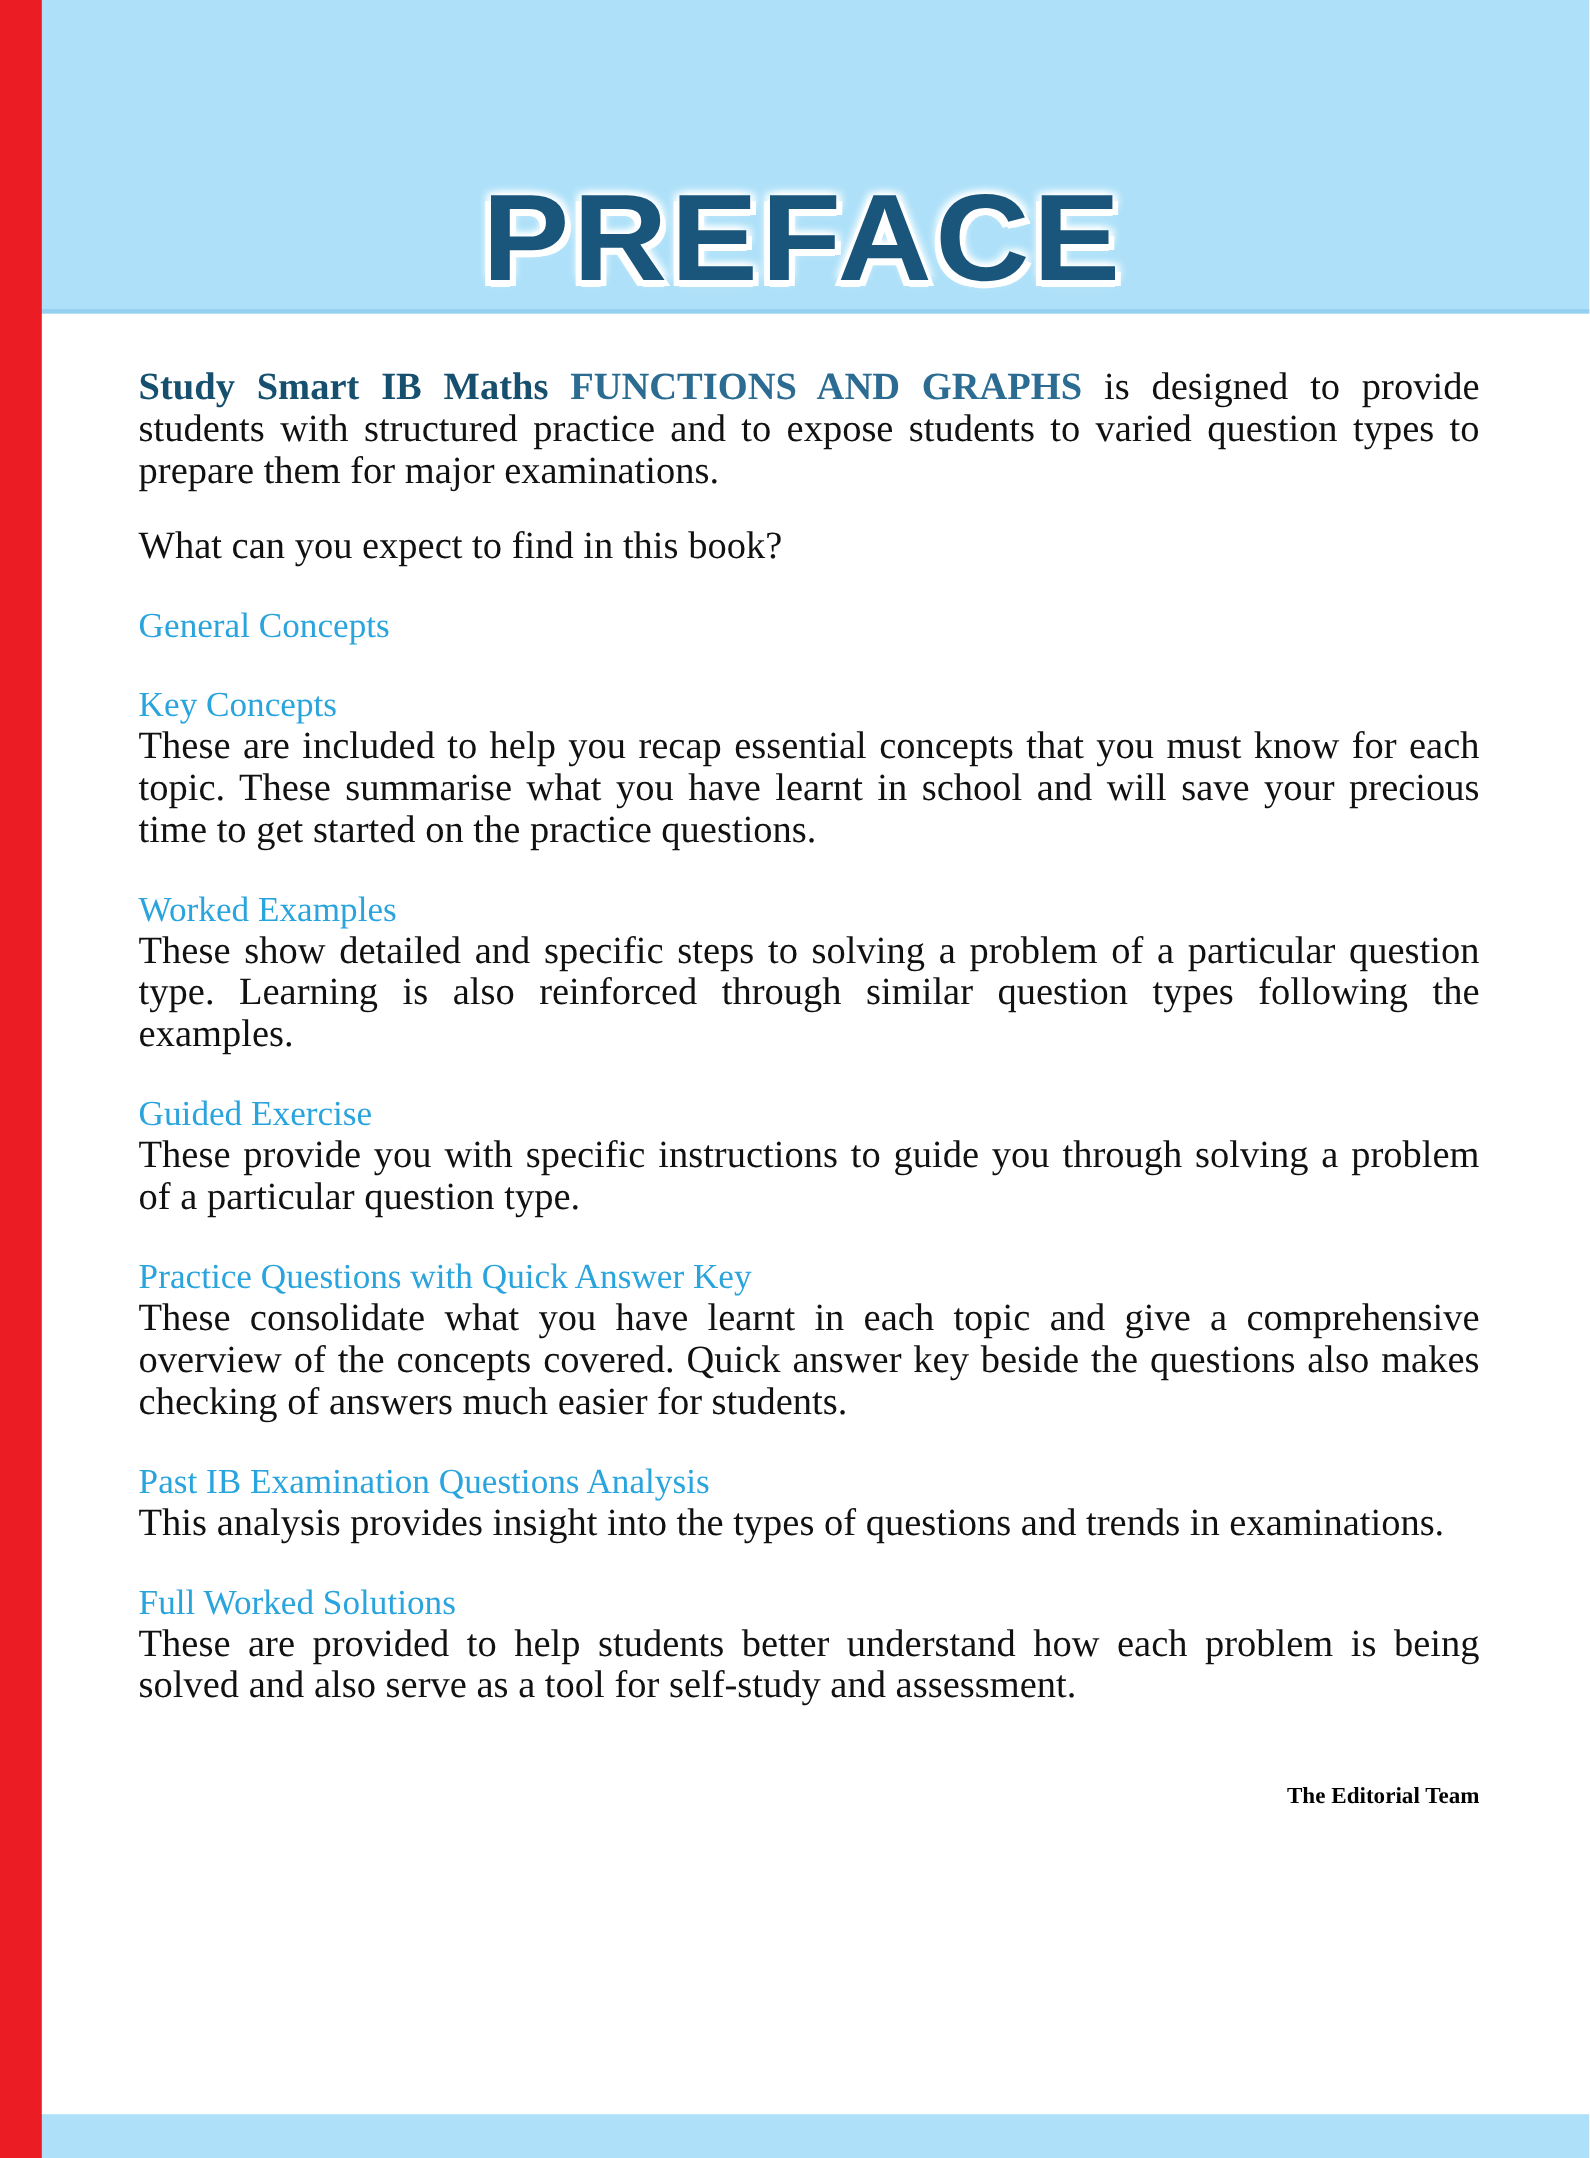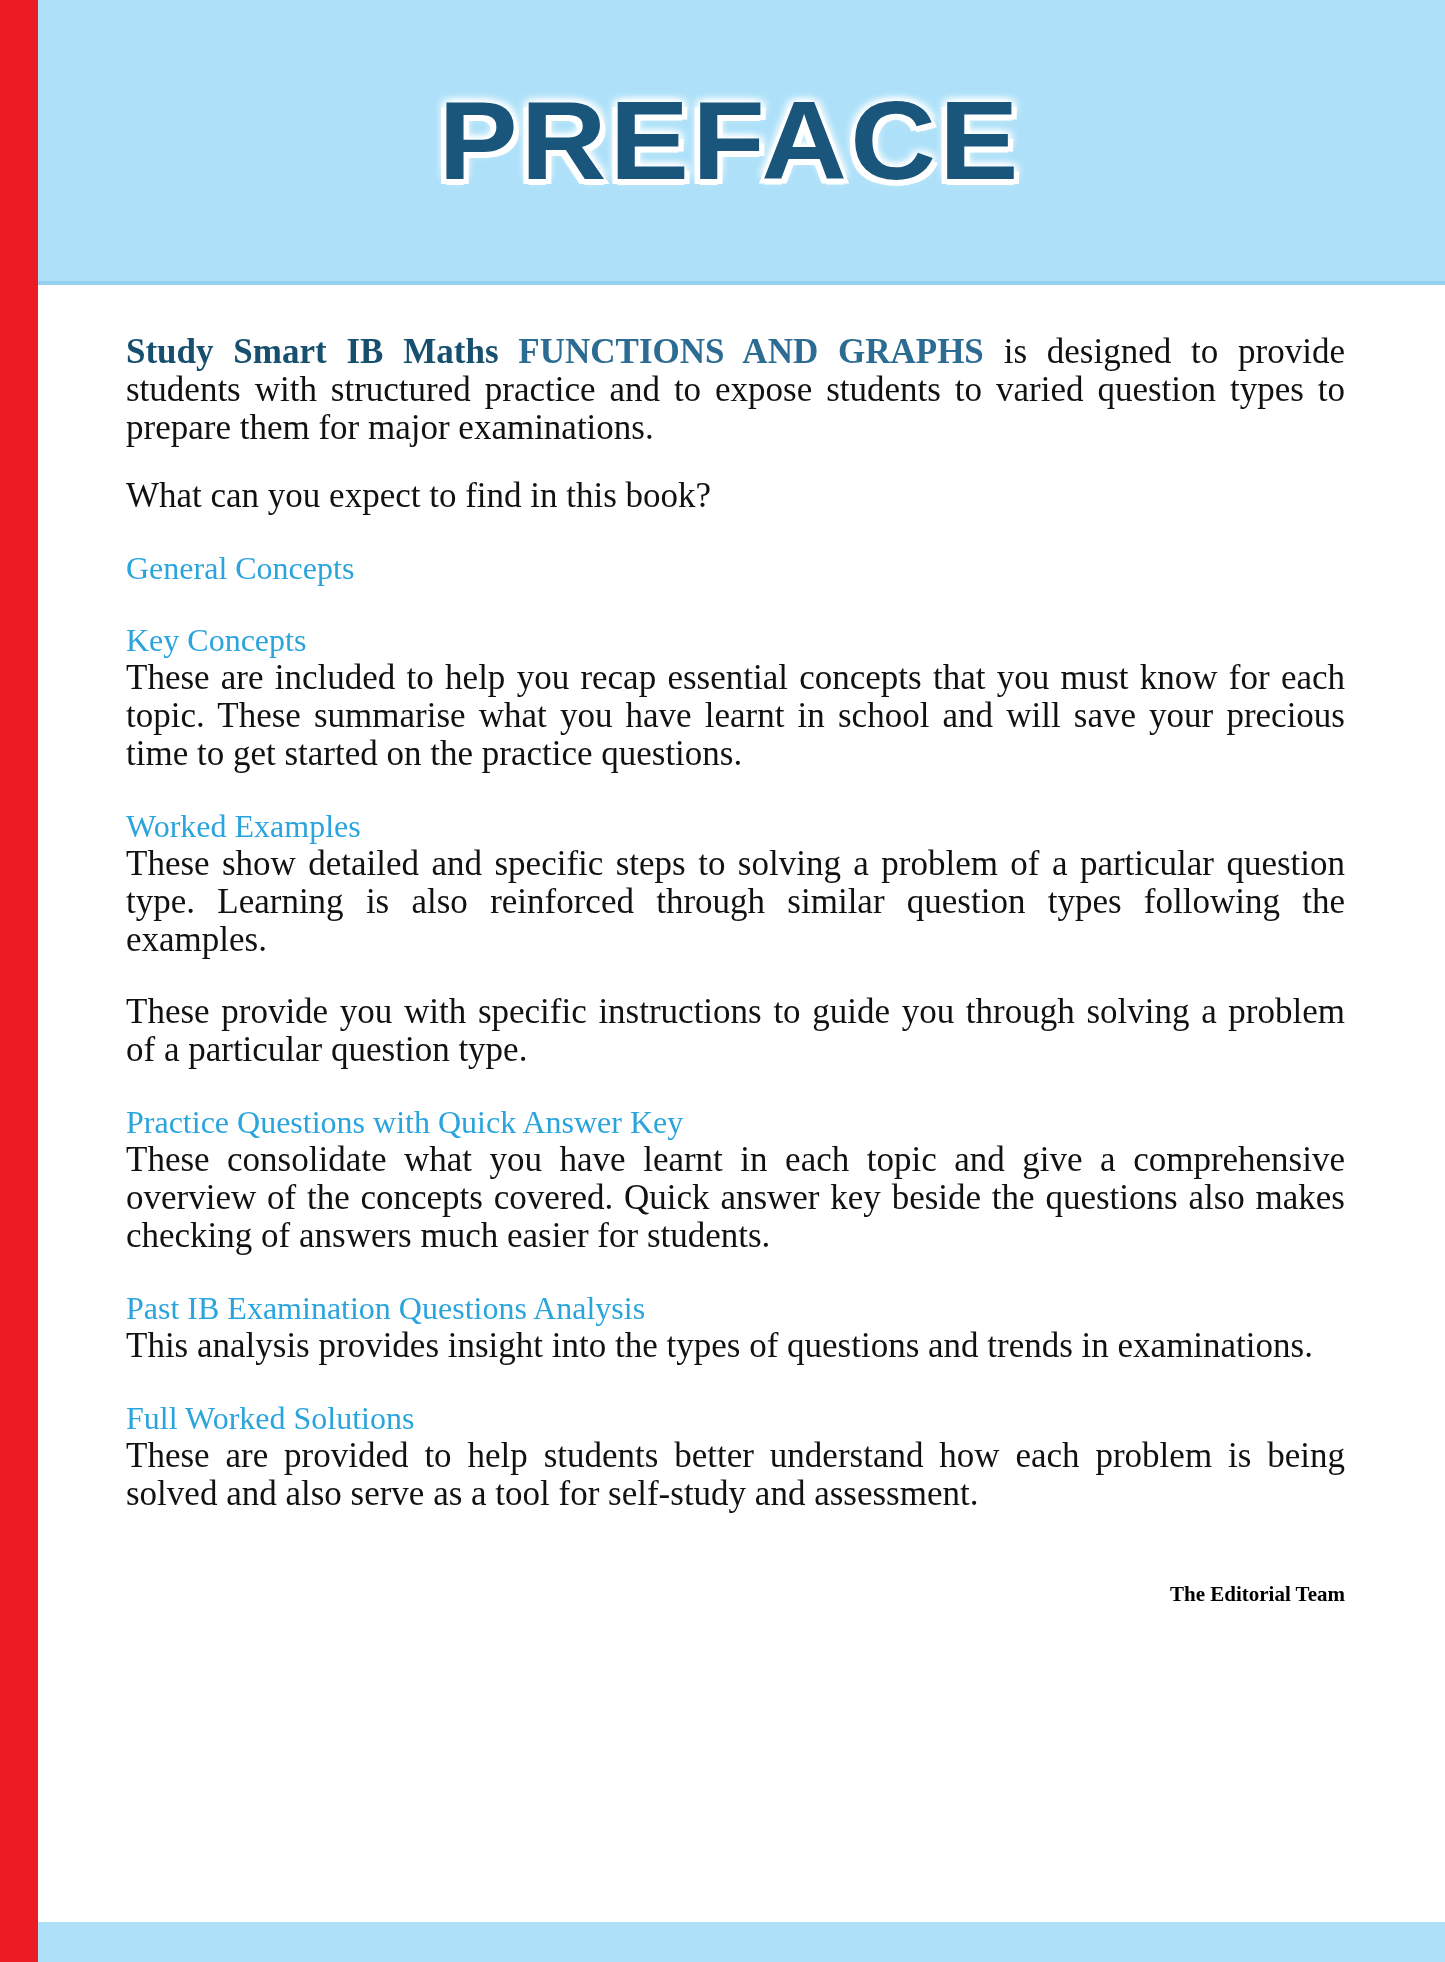--- a/index.html
+++ b/index.html
@@ -19,21 +19,21 @@
     background:var(--red-strip,#EC1C24);
     z-index:10;
   }
 
   
   .header-band {
     position:absolute; left:0; top:0; right:0;
     height:285px;
     background:var(--header-band,#AEE1F9);
     border-bottom:4px solid #96CFEF;
-    display:flex; align-items:center; justify-content:center;
+    display:flex; align-items:flex-end; justify-content:center;
     z-index:2;
     padding-left:14px;
   }
   .preface-title {
     font-family:"Liberation Sans", sans-serif;
     font-weight:bold;
     font-size:112px;
     letter-spacing:3px;
     color:var(--title-fill,#1A567C);
     transform:scaleX(1.06);
@@ -110,20 +110,21 @@
     <h2>Key Concepts</h2>
     <p>These are included to help you recap essential concepts that you must know for each topic. These summarise what you have learnt in school and will save your precious time to get started on the practice questions.</p>
   </div>
 
   <div class="section">
     <h2>Worked Examples</h2>
     <p>These show detailed and specific steps to solving a problem of a particular question type. Learning is also reinforced through similar question types following the examples.</p>
   </div>
 
   <div class="section">
+    <h2>Guided Exercise</h2>
     <p>These provide you with specific instructions to guide you through solving a problem of a particular question type.</p>
   </div>
 
   <div class="section">
     <h2>Practice Questions with Quick Answer Key</h2>
     <p>These consolidate what you have learnt in each topic and give a comprehensive overview of the concepts covered. Quick answer key beside the questions also makes checking of answers much easier for students.</p>
   </div>
 
   <div class="section">
     <h2>Past IB Examination Questions Analysis</h2>

